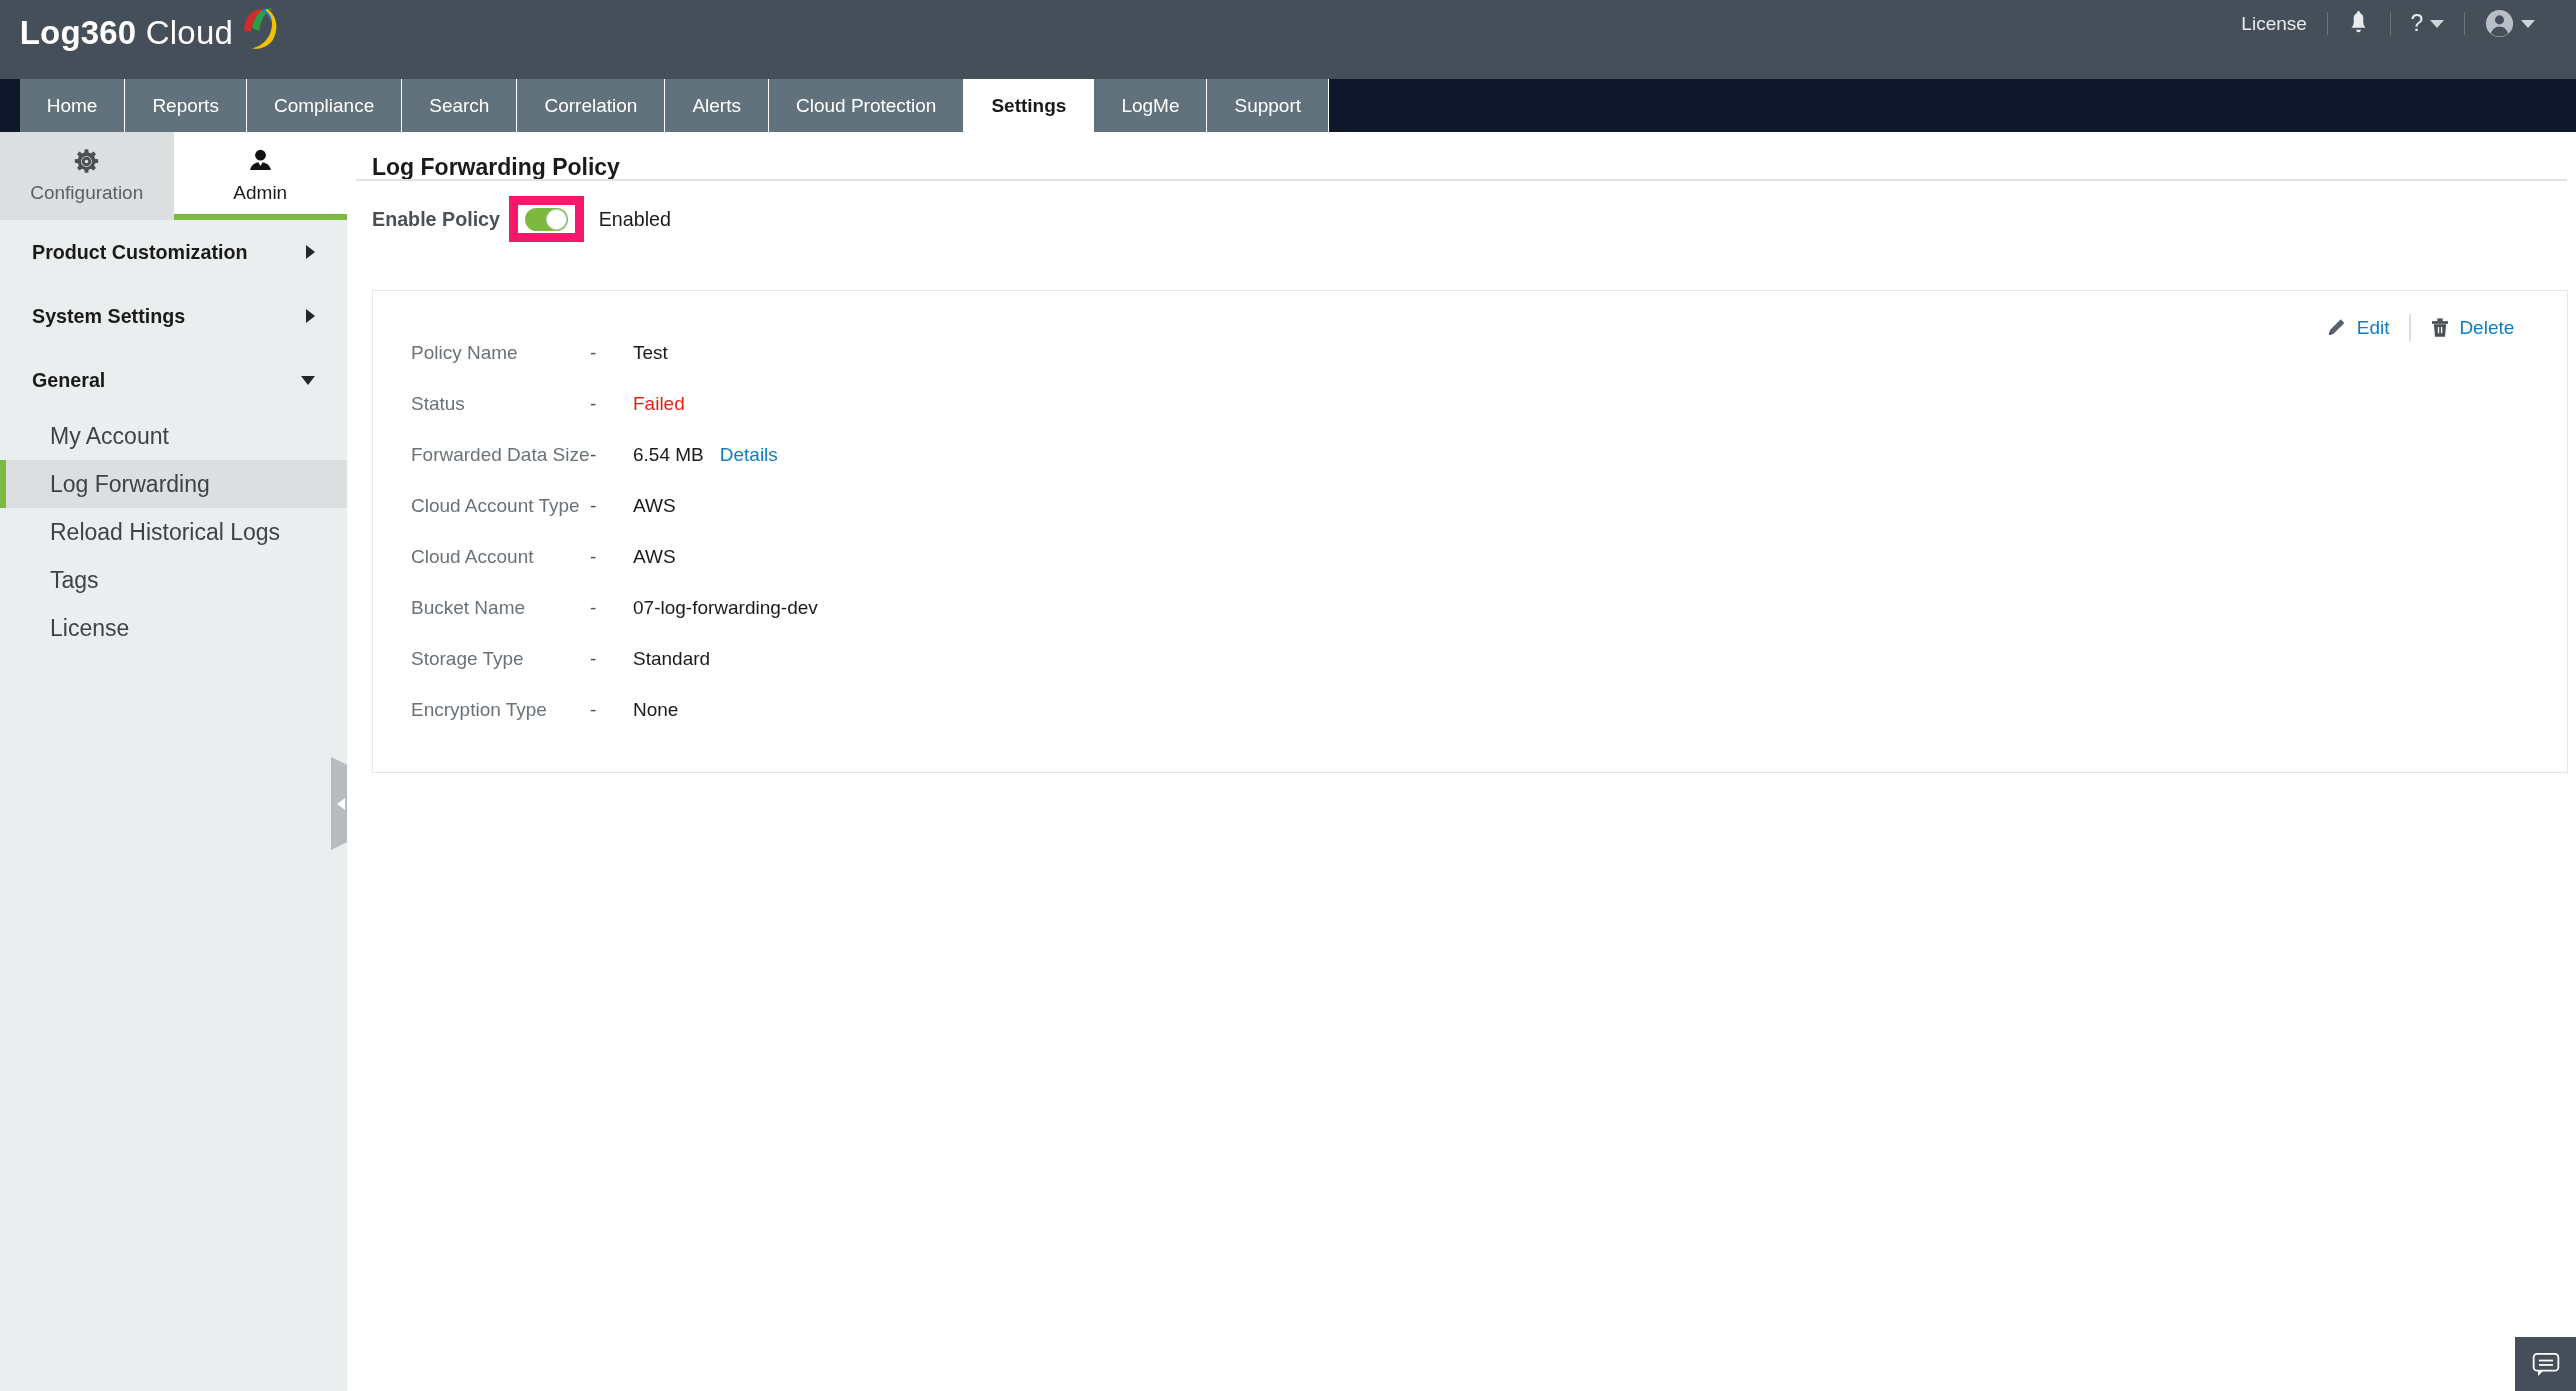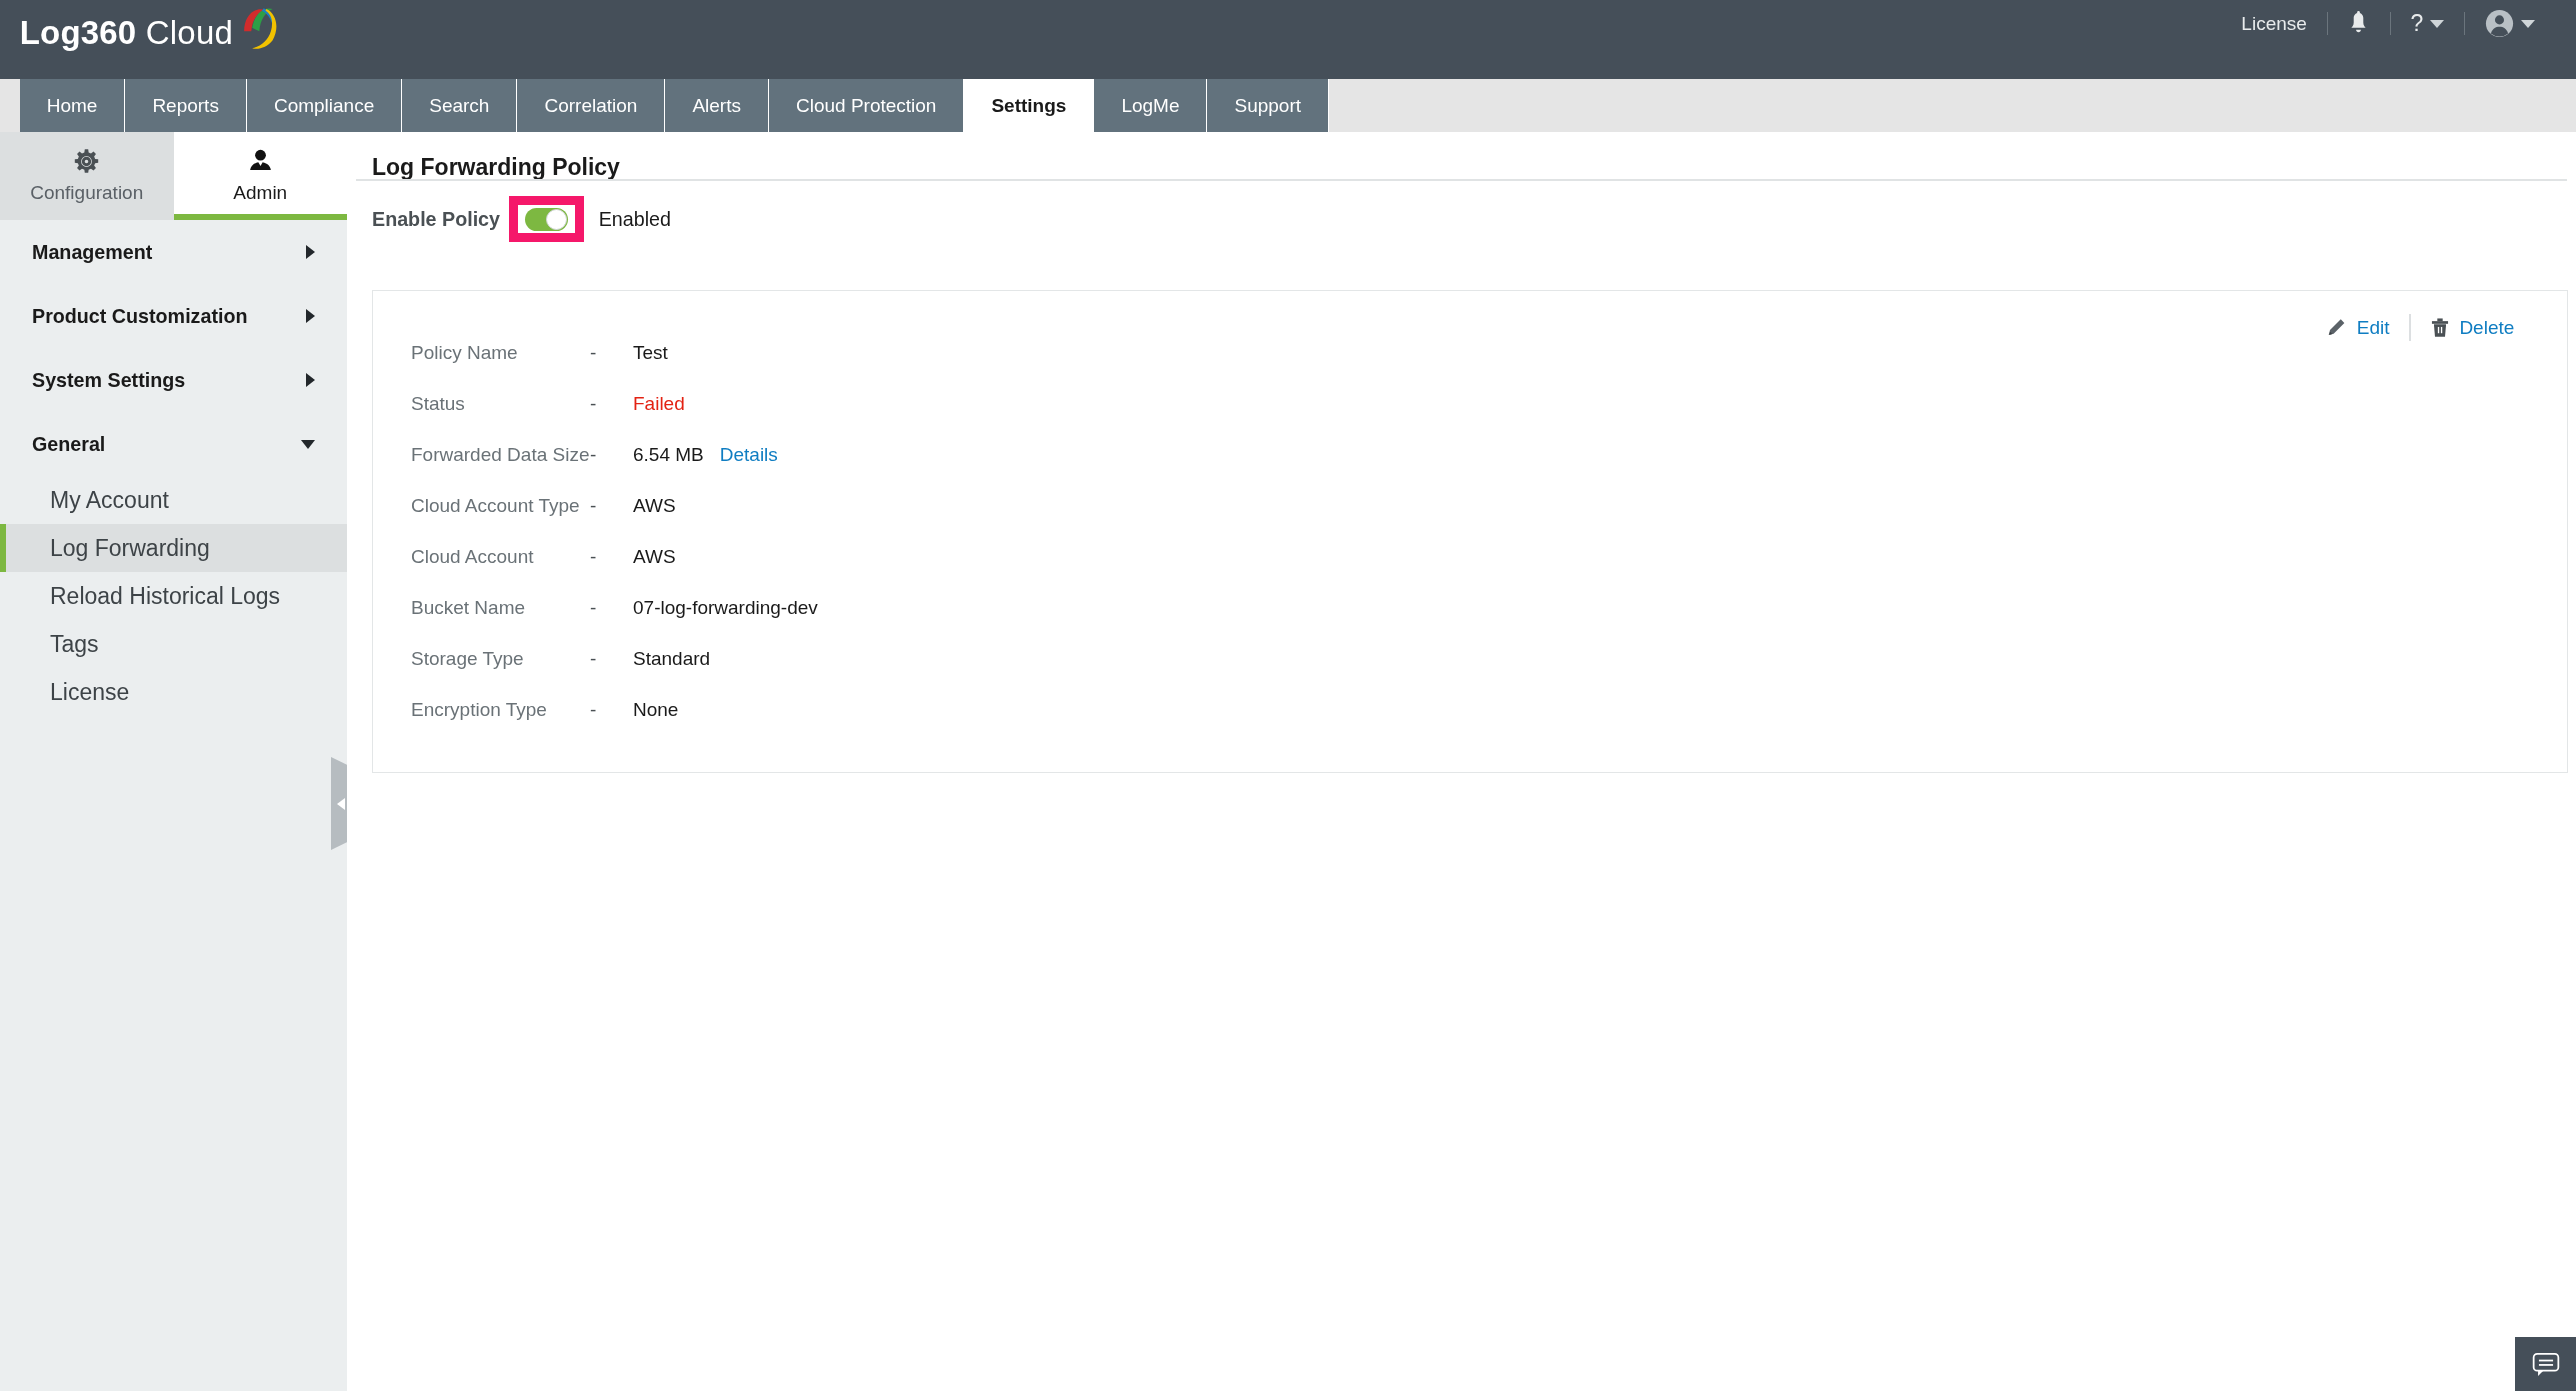--- a/index.html
+++ b/index.html
@@ -48,21 +48,21 @@
     border-left: 7.2px solid transparent;
     border-right: 7.2px solid transparent;
     border-top: 8px solid #cfd5d8;
   }
   .avatar-icon { width: 29px; height: 29px; display:block; }
 
   
   .navbar {
     position: absolute; top: 79px; left: 0;
     width: 2576px; height: 54px;
-    background: #e5e5e5;
+    background: #0f172a;
   }
   .nav-inner { display: flex; height: 54px; padding-left: 19.7px; }
   .nav-tab {
     display: flex; align-items: center; justify-content: center;
     background: #62727D; color: #ffffff;
     font-size: 19px; height: 54px;
     padding: 0 27px;
     border-right: 1.8px solid #ffffff;
     white-space: nowrap;
   }
@@ -330,24 +330,20 @@
         <path d="M15 15.5 C9 15.5 4 19.5 3.5 24.5 H26.5 C26 19.5 21 15.5 15 15.5 Z" fill="#111111"></path>
         <path d="M12.6 15.8 L15 20 L17.4 15.8 L15 14.6 Z" fill="#ffffff"></path>
       </svg>
     </span>
     <span class="subtab-label">Admin</span>
   </div>
 </div>
 
 <div class="sidebar">
   <div id="sidebar-body">
-      <div class="side-group">
-        <span class="side-group-label">Management</span>
-        <span class="tri-right"></span>
-      </div>
       <div class="side-group">
         <span class="side-group-label">Product Customization</span>
         <span class="tri-right"></span>
       </div>
       <div class="side-group">
         <span class="side-group-label">System Settings</span>
         <span class="tri-right"></span>
       </div>
       <div class="side-group">
         <span class="side-group-label">General</span>

